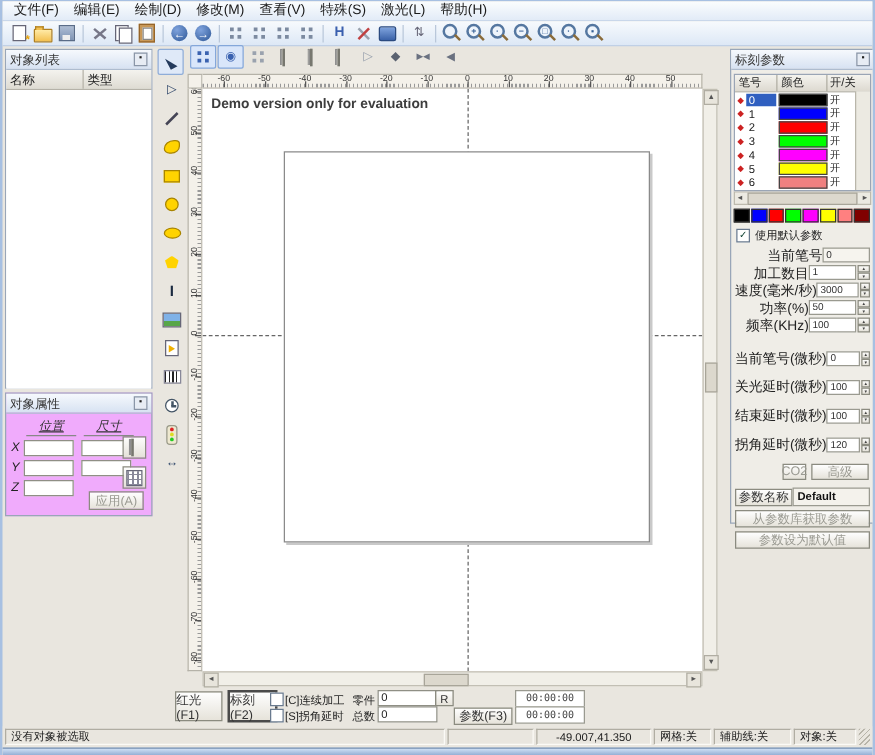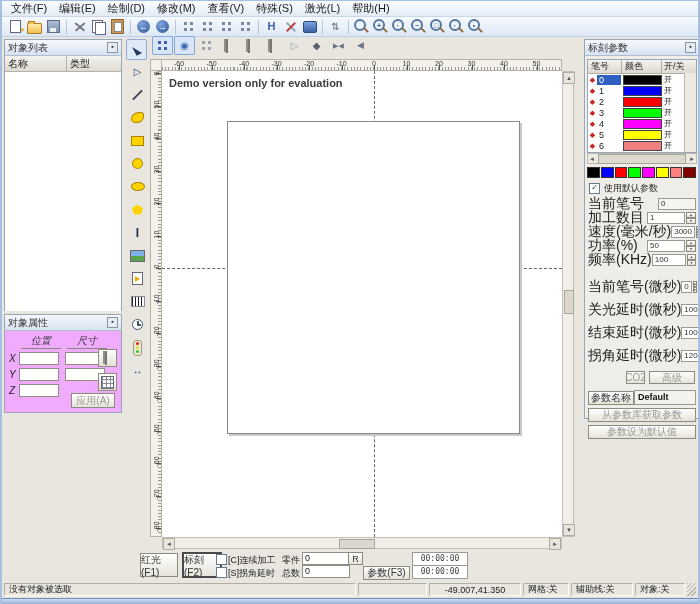--- a/index.html
+++ b/index.html
@@ -71,21 +71,21 @@
   .panel{position:absolute;background:#f2f0ea;border:1px solid #99a6b8;box-sizing:border-box;}
   .ptitle{height:15px;background:linear-gradient(#f6f9fd,#d7e2f2);border-bottom:1px solid #aebccf;
           display:flex;align-items:center;justify-content:space-between;padding:0 3px;font-size:10px;color:#333;}
   .pinbtn{width:9px;height:9px;border:1px solid #8a96a8;background:#e7ecf4;font-size:7px;line-height:7px;text-align:center;color:#222;}
   #obj-list{left:2px;top:38px;width:118px;height:272px;background:#fff;}
   .ol-header{display:flex;height:15px;background:linear-gradient(#f4f3ee,#dedbd2);border-bottom:1px solid #b5b2a8;font-size:10px;}
   .ol-header .c1{width:62px;border-right:1px solid #b5b2a8;padding:1px 3px;box-sizing:border-box;}
   .ol-header .c2{flex:1;padding:1px 3px;}
   .ol-body{background:#fff;height:239px;}
   #obj-props{left:2px;top:313px;width:118px;height:99px;background:#f0abfc;}
-  .op-heads{display:flex;font-size:10px;color:#333;padding:3px 0 1px 16px;}
+  .op-heads{display:flex;font-size:10px;color:#333;padding:3px 0 1px 16px;text-decoration:underline;}
   .op-heads span{width:40px;border-bottom:1px solid #888;margin-right:6px;text-align:center;font-style:italic;}
   .op-row{display:flex;align-items:center;padding:1px 0 1px 4px;height:14px;}
   .op-row .lbl{width:10px;font-size:10px;font-style:italic;}
   .op-input{width:38px;height:11px;background:#fff;border:1px solid #8f8f85;margin-right:6px;}
   .op-side{position:absolute;right:4px;top:34px;display:flex;flex-direction:column;gap:6px;}
   .sq-btn{width:17px;height:16px;background:linear-gradient(#fdfdfc,#e4e1d8);border:1px solid #8b8b80;
           display:flex;align-items:center;justify-content:center;}
   .btn{background:linear-gradient(#fefefe,#e6e3da);border:1px solid #8b8b80;font-size:10px;color:#333;
        display:flex;align-items:center;justify-content:center;box-sizing:border-box;}
   .btn.disabled{color:#9a9a92;}
@@ -136,21 +136,21 @@
   .pen-row .pcolor{width:37px;height:8px;border:1px solid #444;margin:0 2px;}
   .pen-row .pstate{flex:1;font-size:8px;color:#222;}
   .pen-vsb{position:absolute;right:0;top:13px;bottom:0;width:11px;background:#eceae2;border-left:1px solid #b9b6aa;}
   .pen-hsb{display:flex;align-items:center;height:11px;margin:0 2px;background:#eceae2;border:1px solid #bdbaae;box-sizing:border-box;}
   .pen-hsb .thumb{flex:1;height:8px;background:#dcd8cd;border:1px solid #a8a599;margin:0 2px;}
   #palette{display:flex;margin:3px 2px 0 2px;}
   .swatch{width:13px;height:11px;border:1px solid #333;margin-right:1px;box-sizing:border-box;}
   .cb-row{display:flex;align-items:center;gap:4px;margin:4px 0 2px 4px;font-size:9px;}
   .cb{width:9px;height:9px;background:#fff;border:1px solid #697a8e;font-size:8px;line-height:8px;text-align:center;color:#143;}
   .prow{display:flex;align-items:center;height:14px;padding:0 3px;}
-  .prow .plabel{flex:1;font-size:14px;color:#222;white-space:nowrap;}
+  .prow .plabel{flex:1;font-size:11px;color:#222;white-space:nowrap;text-align:right;}
   .prow .pval{width:32px;height:10px;background:#fff;border:1px solid #9a9a90;font-size:8px;line-height:10px;padding:0 2px;color:#333;}
   .prow .pval.flat{background:#f6f4ee;}
   .spin{width:10px;height:12px;display:flex;flex-direction:column;margin-left:1px;}
   .spin span{flex:1;background:linear-gradient(#fdfdfc,#e4e1d8);border:1px solid #8b8b80;font-size:4px;line-height:4px;text-align:center;color:#444;}
   .delay-block .prow{height:23px;}
   .mini-btn-row{display:flex;justify-content:flex-end;gap:4px;padding:4px 4px 0 0;}
   .pname-row{display:flex;align-items:center;margin:6px 3px 0 3px;}
   .pname-val{flex:1;height:13px;border:1px solid #9a9a90;background:#f4f2ec;font-size:9px;font-weight:bold;line-height:13px;padding-left:3px;color:#111;}
   .wide-btn{margin:3px 3px 0 3px;height:14px;}
   

